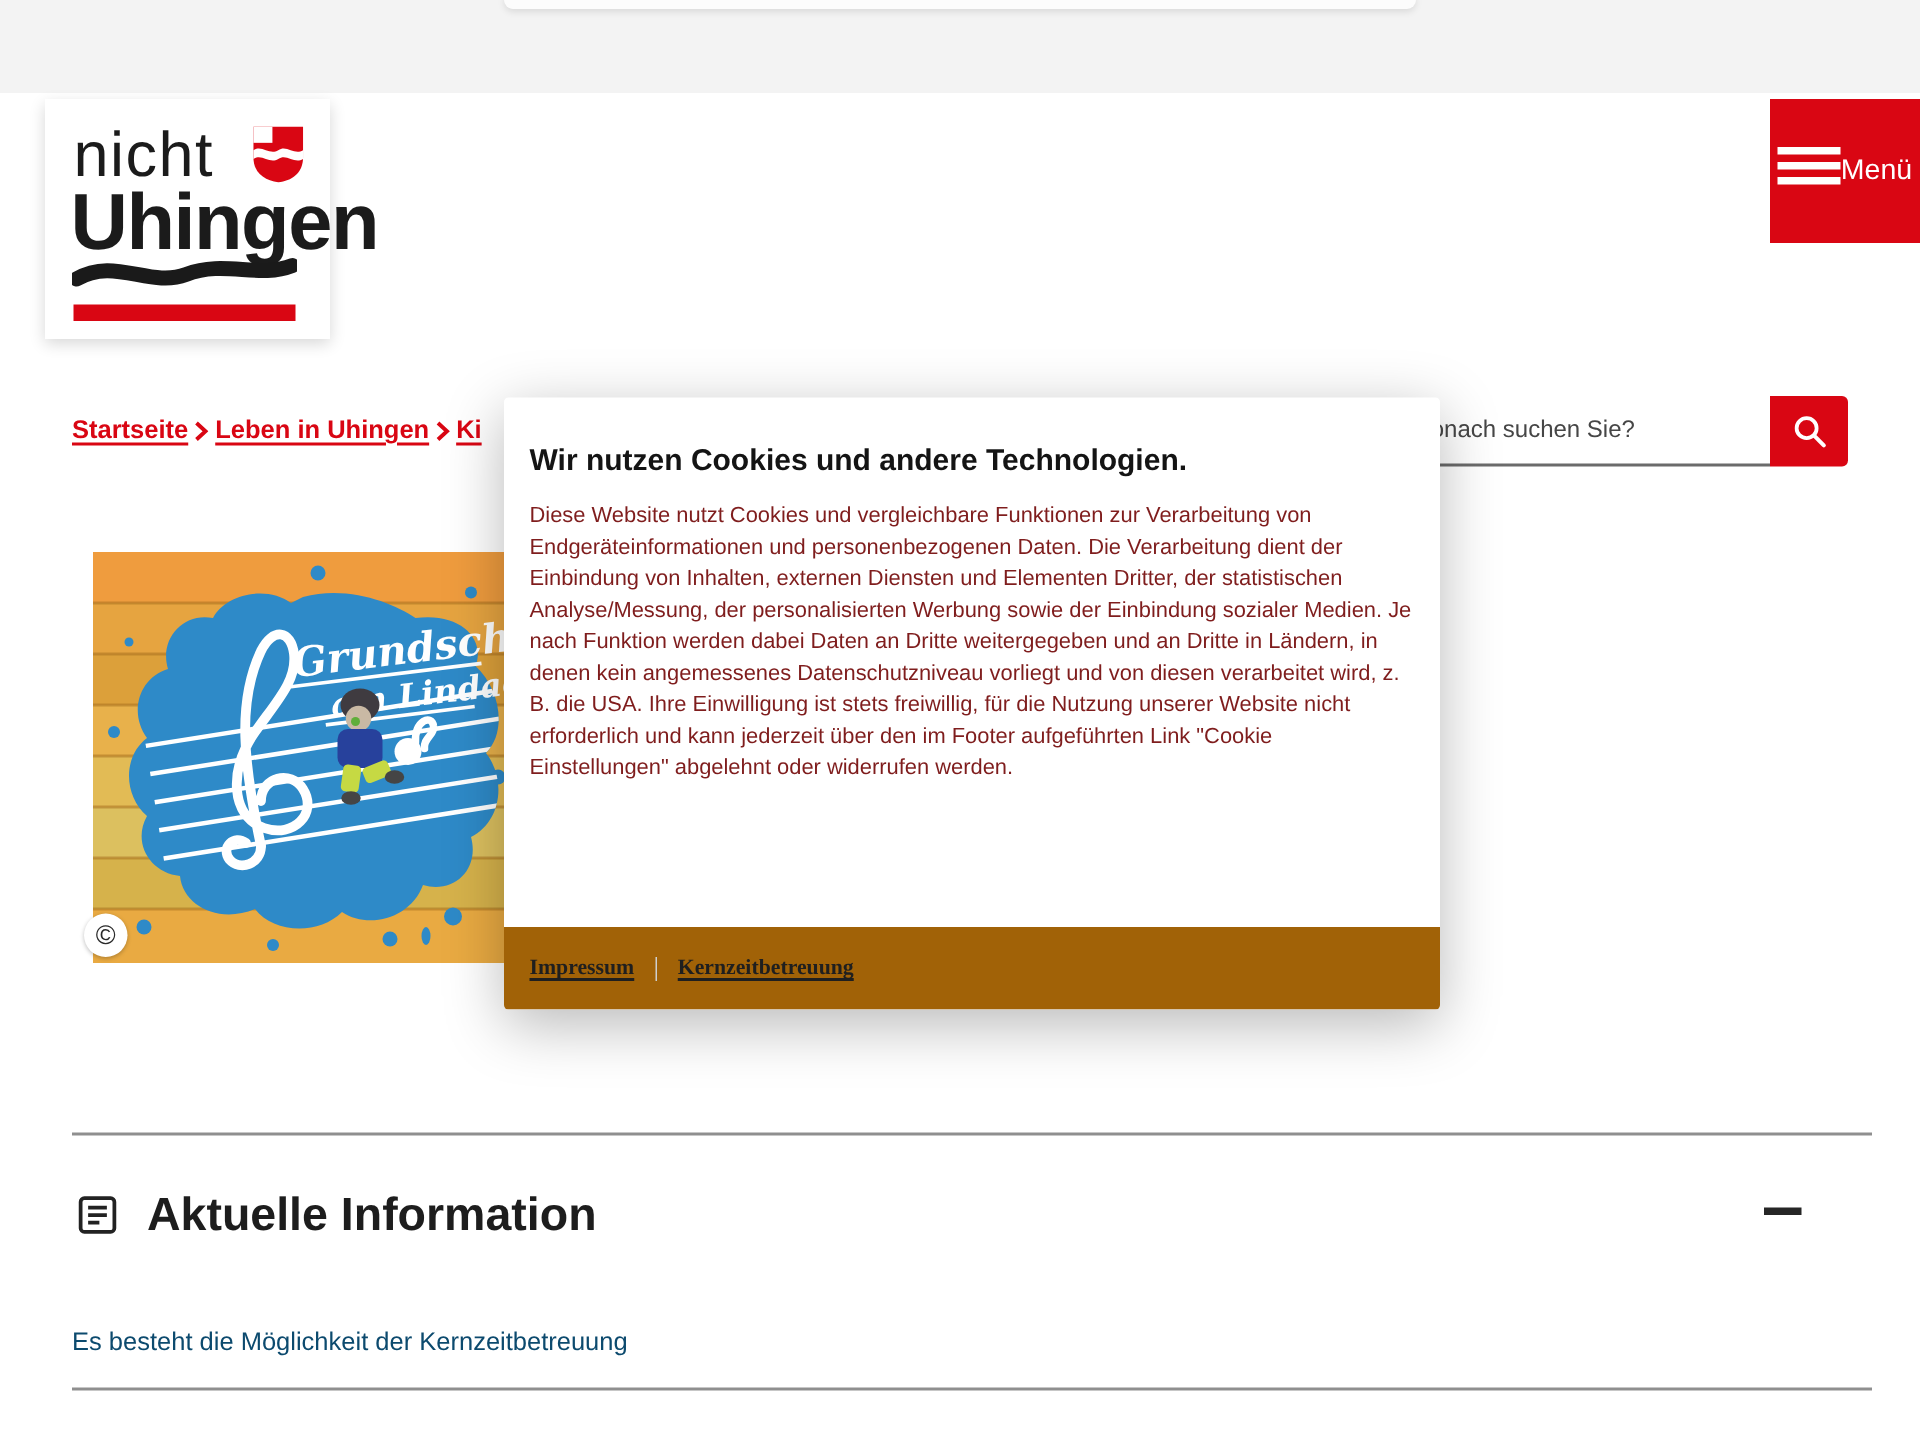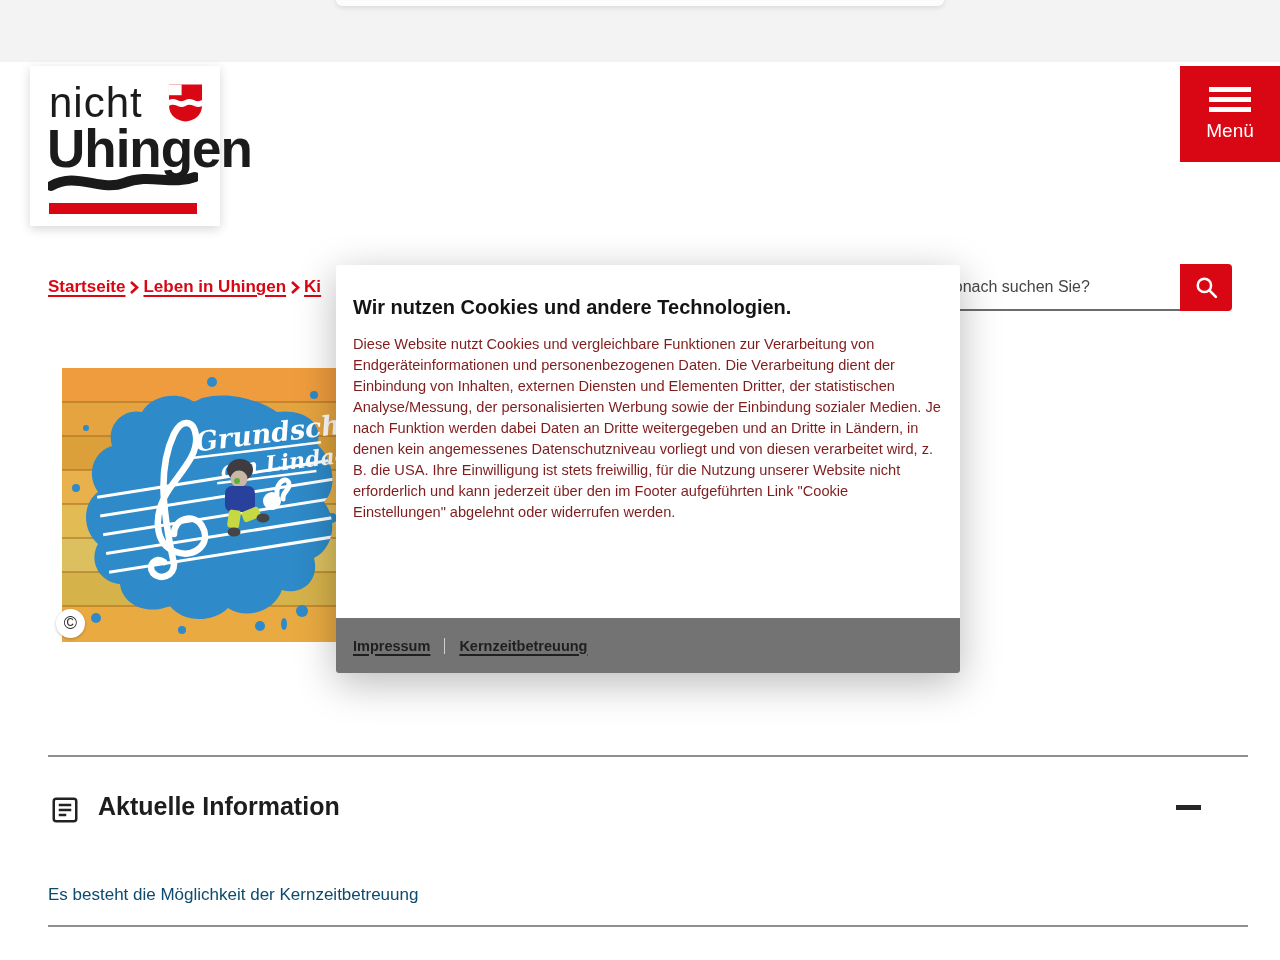--- a/index.html
+++ b/index.html
@@ -23,21 +23,21 @@
   .logo-stadt{position:absolute;left:19px;top:16px;font-size:42px;line-height:1;color:var(--ink);
     font-weight:400;letter-spacing:1px;}
   .logo-shield{position:absolute;right:17px;top:17px;width:35px;height:40px;}
   .logo-uhingen{position:absolute;left:17px;top:56px;font-size:53px;line-height:1;font-weight:700;
     color:var(--ink);letter-spacing:-1px;}
   .logo-swoosh{position:absolute;left:18px;top:101px;width:150px;height:28px;}
   .logo-bar{position:absolute;left:19px;bottom:12px;width:148px;height:11px;background:var(--red);}
 
   
   .menu-btn{position:absolute;left:1180px;top:66px;width:100px;height:96px;background:var(--red);
-    border:none;color:#fff;display:flex;flex-direction:column;align-items:center;justify-content:center;
+    border:none;color:#fff;display:flex;flex-direction:row;align-items:center;justify-content:center;
     cursor:pointer;padding:0;}
   .menu-bars{display:flex;flex-direction:column;gap:5px;margin-bottom:8px;}
   .menu-bars span{display:block;width:42px;height:5px;background:#fff;}
   .menu-label{font-size:19px;color:#fff;font-family:"Liberation Sans",sans-serif;}
 
   
   .breadcrumb{position:absolute;left:48px;top:277px;display:flex;align-items:center;gap:4px;
     font-size:17px;font-weight:700;white-space:nowrap;}
   .crumb{color:var(--red);text-decoration:underline;text-decoration-thickness:2px;text-underline-offset:3px;cursor:pointer;}
   .crumb-sep{width:10px;height:15px;flex:0 0 auto;}
@@ -55,33 +55,33 @@
   .hero svg{display:block;width:278px;height:274px;}
   .copyright-badge{position:absolute;left:-6px;bottom:4px;width:29px;height:29px;border-radius:50%;
     background:#fff;display:grid;place-items:center;font-size:18px;color:#2a2a2a;
     box-shadow:0 1px 3px rgba(0,0,0,.25);cursor:pointer;}
 
   
   .cookie-dialog{position:absolute;left:336px;top:265px;width:624px;height:408px;background:#fff;
     border-radius:3px;box-shadow:0 10px 40px rgba(0,0,0,.28);z-index:40;overflow:hidden;}
   .cd-title{margin:30px 17px 0;font-size:20px;line-height:1.2;font-weight:700;color:#141414;}
   .cd-body{margin:15px 17px 0;font-size:14.6px;line-height:21px;color:#7f1d1d;}
-  .cd-footer{position:absolute;left:0;right:0;bottom:0;height:55px;background:#737373;
-    display:flex;align-items:center;gap:14px;padding:0 17px;}
+  .cd-footer{position:absolute;left:0;right:0;bottom:0;height:55px;background:#a16207;
+    display:flex;align-items:center;gap:14px;padding:0 17px;font-family:Liberation Serif, serif;}
   .cd-link{font-size:14.5px;font-weight:700;color:#1f1f1f;text-decoration:underline;
     text-decoration-thickness:2px;text-underline-offset:3px;cursor:pointer;}
   .cd-link-sep{width:1px;height:16px;background:#cfcfcf;}
 
   
   .divider{position:absolute;left:48px;width:1200px;height:2px;background:#8f8f8f;}
   .divider.d1{top:755px;}
   .divider.d2{top:925px;}
   .accordion-header{position:absolute;left:48px;top:790px;width:1200px;height:44px;cursor:pointer;}
   .accordion-icon{position:absolute;left:2px;top:5px;width:30px;height:30px;}
-  .accordion-title{position:absolute;left:50px;top:2px;font-size:25px;font-weight:700;color:#1d1d1d;margin:0;}
+  .accordion-title{position:absolute;left:50px;top:2px;font-size:31px;font-weight:700;color:#1d1d1d;margin:0;}
   .collapse-minus{position:absolute;left:1128px;top:15px;width:25px;height:5px;background:#262626;}
   .section-body{position:absolute;left:48px;top:866px;font-size:17px;line-height:24px;color:#0c4a6e;}
 </style>
 </head>
 <body>
 
 <div class="top-strip"></div>
 <div class="top-sheet"></div>
 
 <div class="logo-card">

